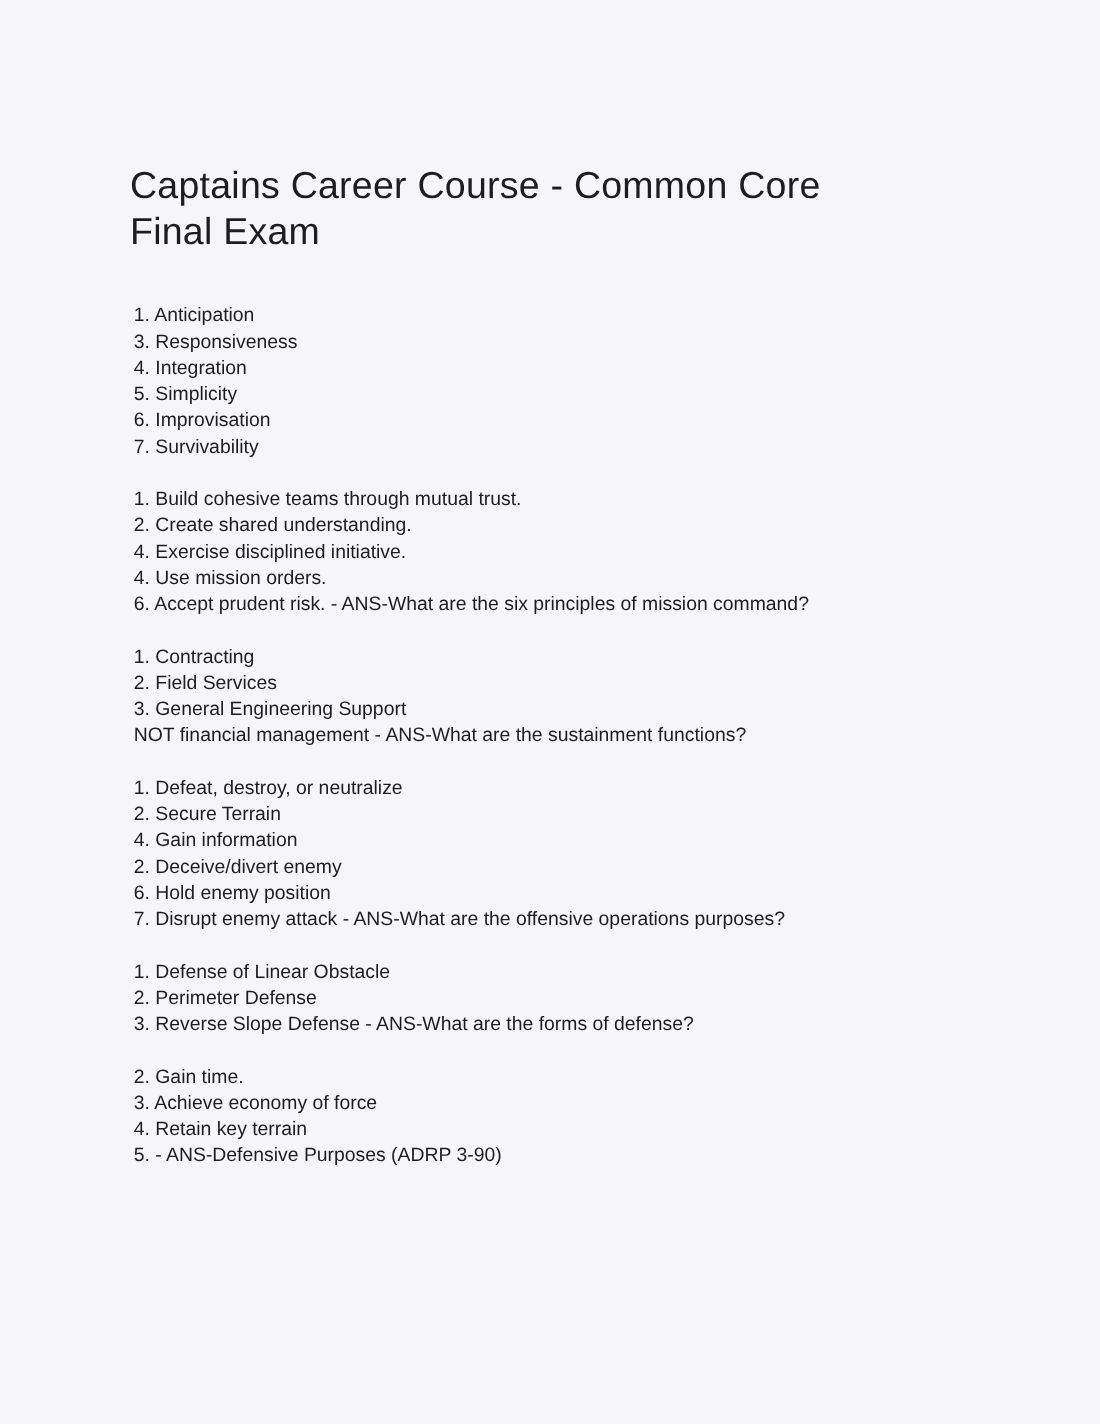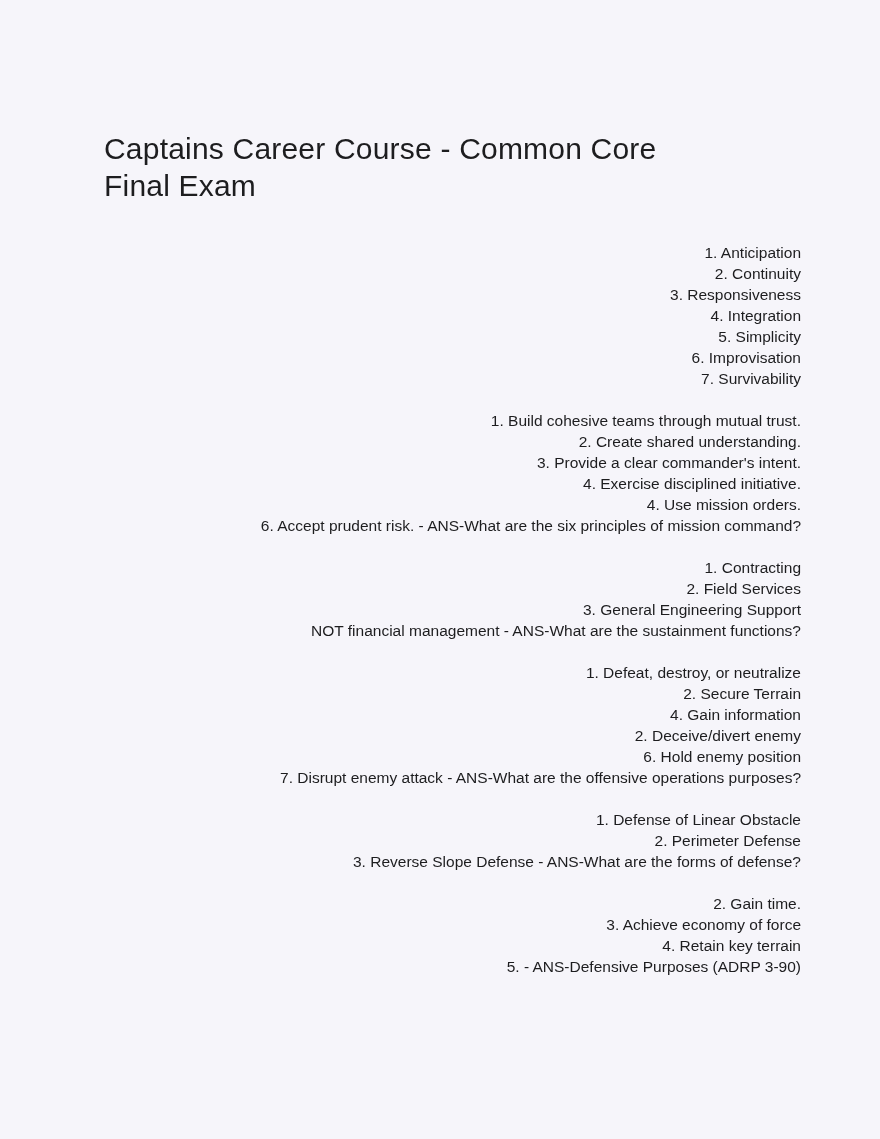--- a/index.html
+++ b/index.html
@@ -20,46 +20,43 @@
     letter-spacing: 0.2px;
     max-width: 620px;
     margin: 0 0 38px 0;
   }
   .content-blocks {
     font-size: 15.5px;
     line-height: 21px;
     font-weight: 400;
   }
   .text-block {
-    margin: 0 0 21px 16px;
-    text-align: right;
+    margin: 0 0 21px 3px;
   }
   .text-line {
     white-space: pre-wrap;
   }
 </style>
 </head>
 <body style="background: rgb(246, 245, 250); color: rgb(29, 29, 31);">
 
 <main class="page">
   <h1 class="doc-title">Captains Career Course - Common Core Final Exam</h1>
   <section class="content-blocks">
       <div class="text-block">
         <div class="text-line">1. Anticipation</div>
-        <div class="text-line">2. Continuity</div>
         <div class="text-line">3. Responsiveness</div>
         <div class="text-line">4. Integration</div>
         <div class="text-line">5. Simplicity</div>
         <div class="text-line">6. Improvisation</div>
         <div class="text-line">7. Survivability</div>
       </div>
       <div class="text-block">
         <div class="text-line">1. Build cohesive teams through mutual trust.</div>
         <div class="text-line">2. Create shared understanding.</div>
-        <div class="text-line">3. Provide a clear commander's intent.</div>
         <div class="text-line">4. Exercise disciplined initiative.</div>
         <div class="text-line">4. Use mission orders.</div>
         <div class="text-line">6. Accept prudent risk. - ANS-What are the six principles of mission command?</div>
       </div>
       <div class="text-block">
         <div class="text-line">1. Contracting</div>
         <div class="text-line">2. Field Services</div>
         <div class="text-line">3. General Engineering Support</div>
         <div class="text-line">NOT financial management - ANS-What are the sustainment functions?</div>
       </div>

